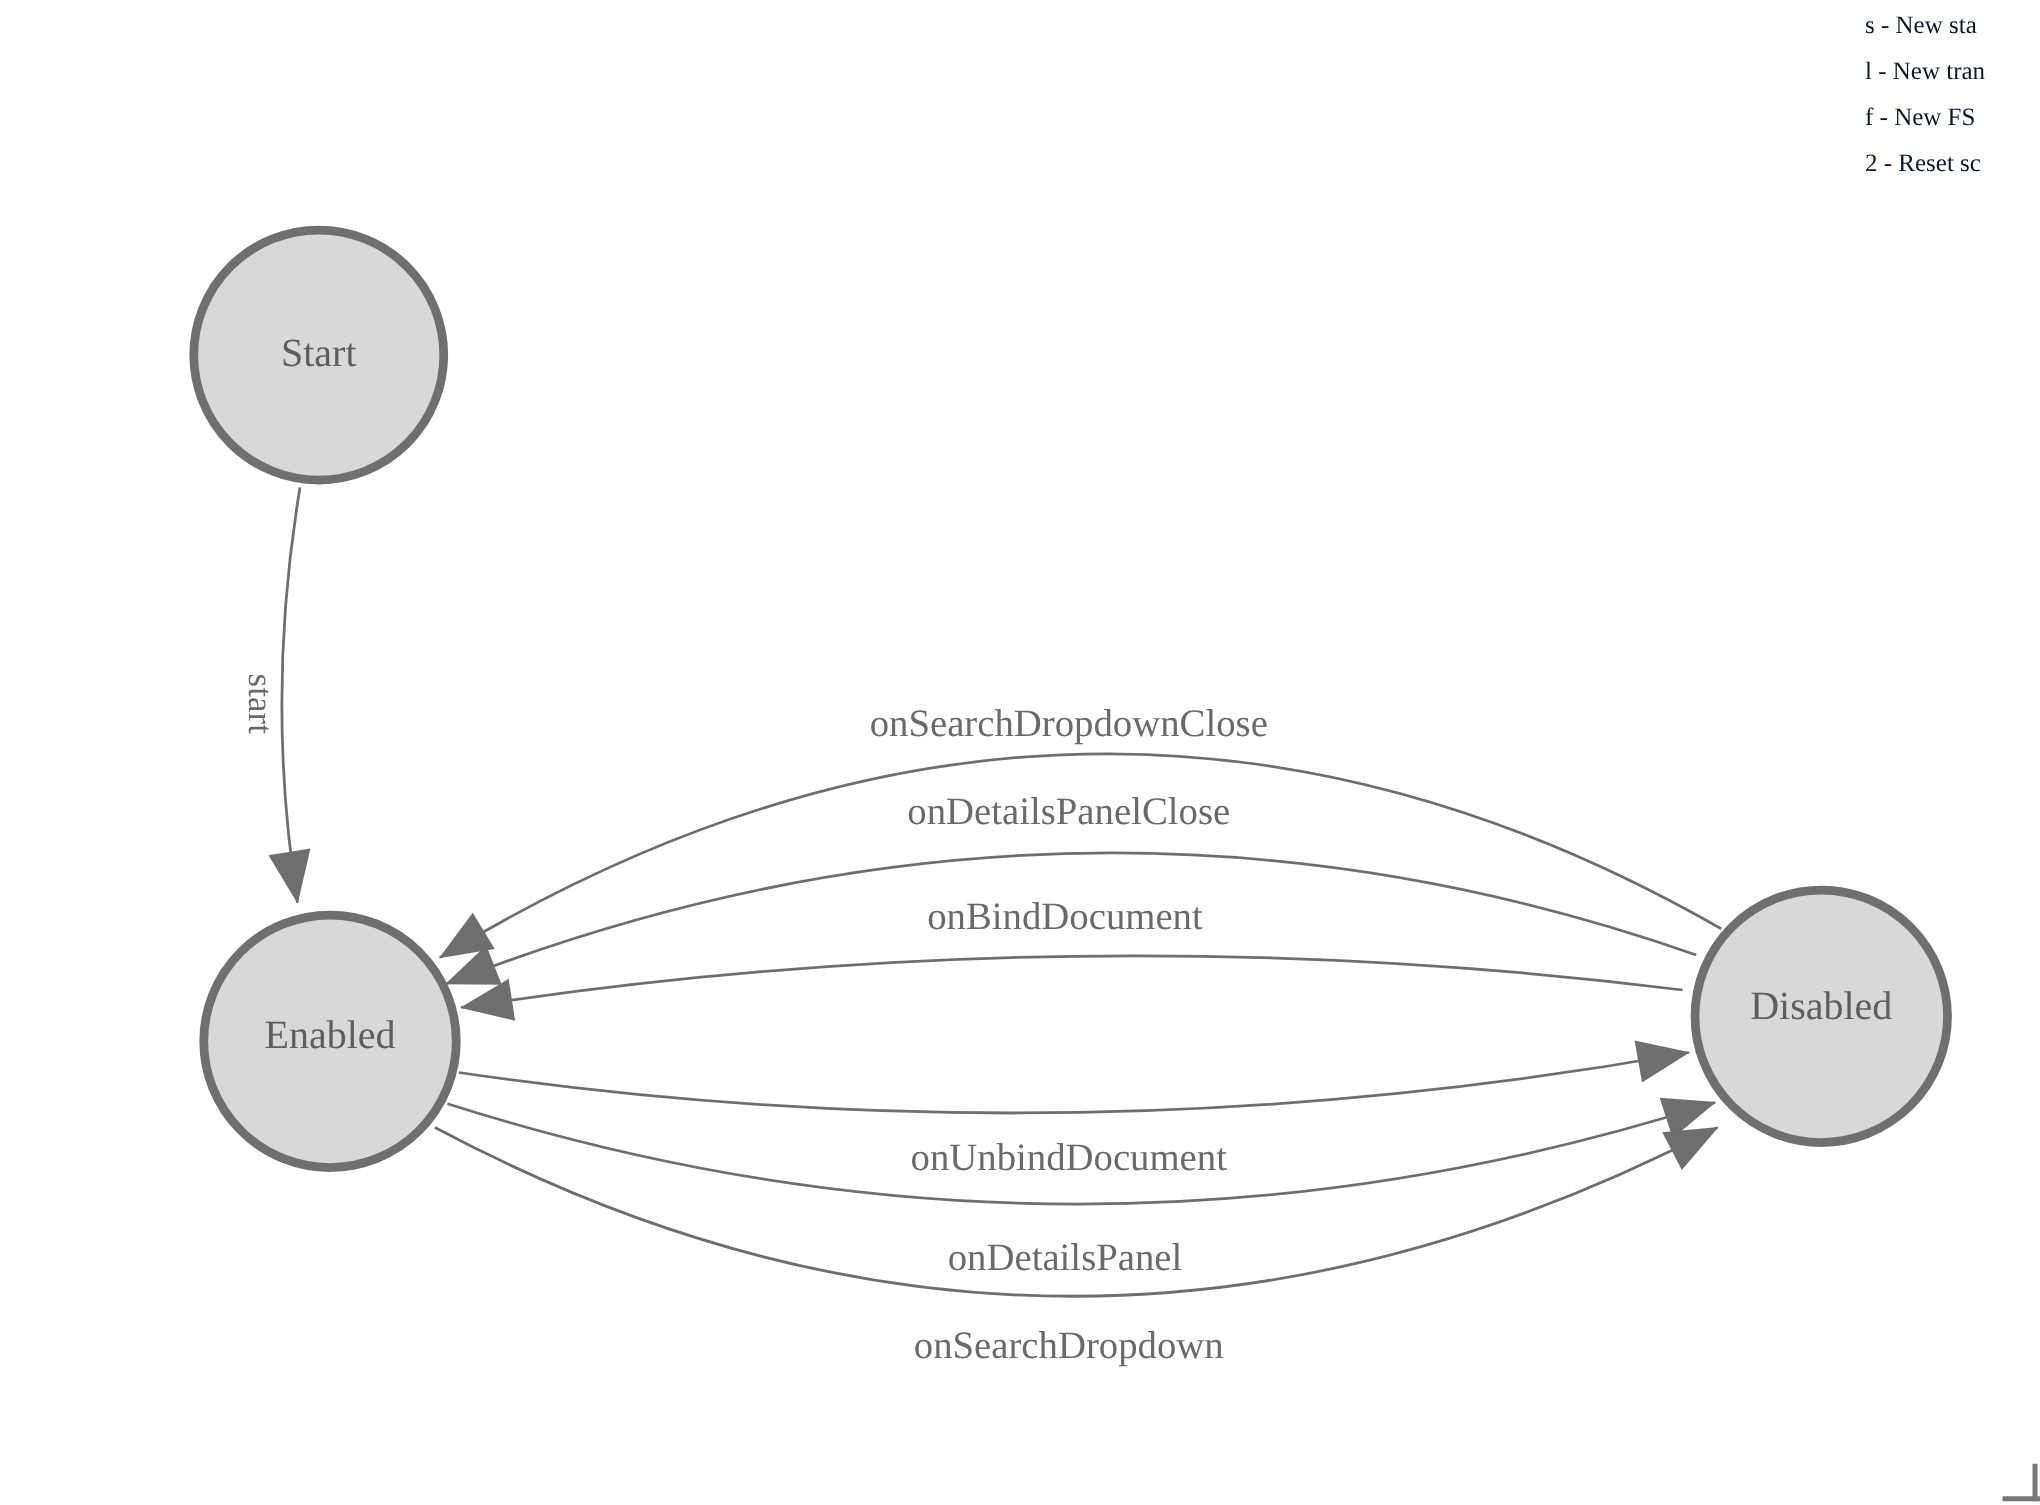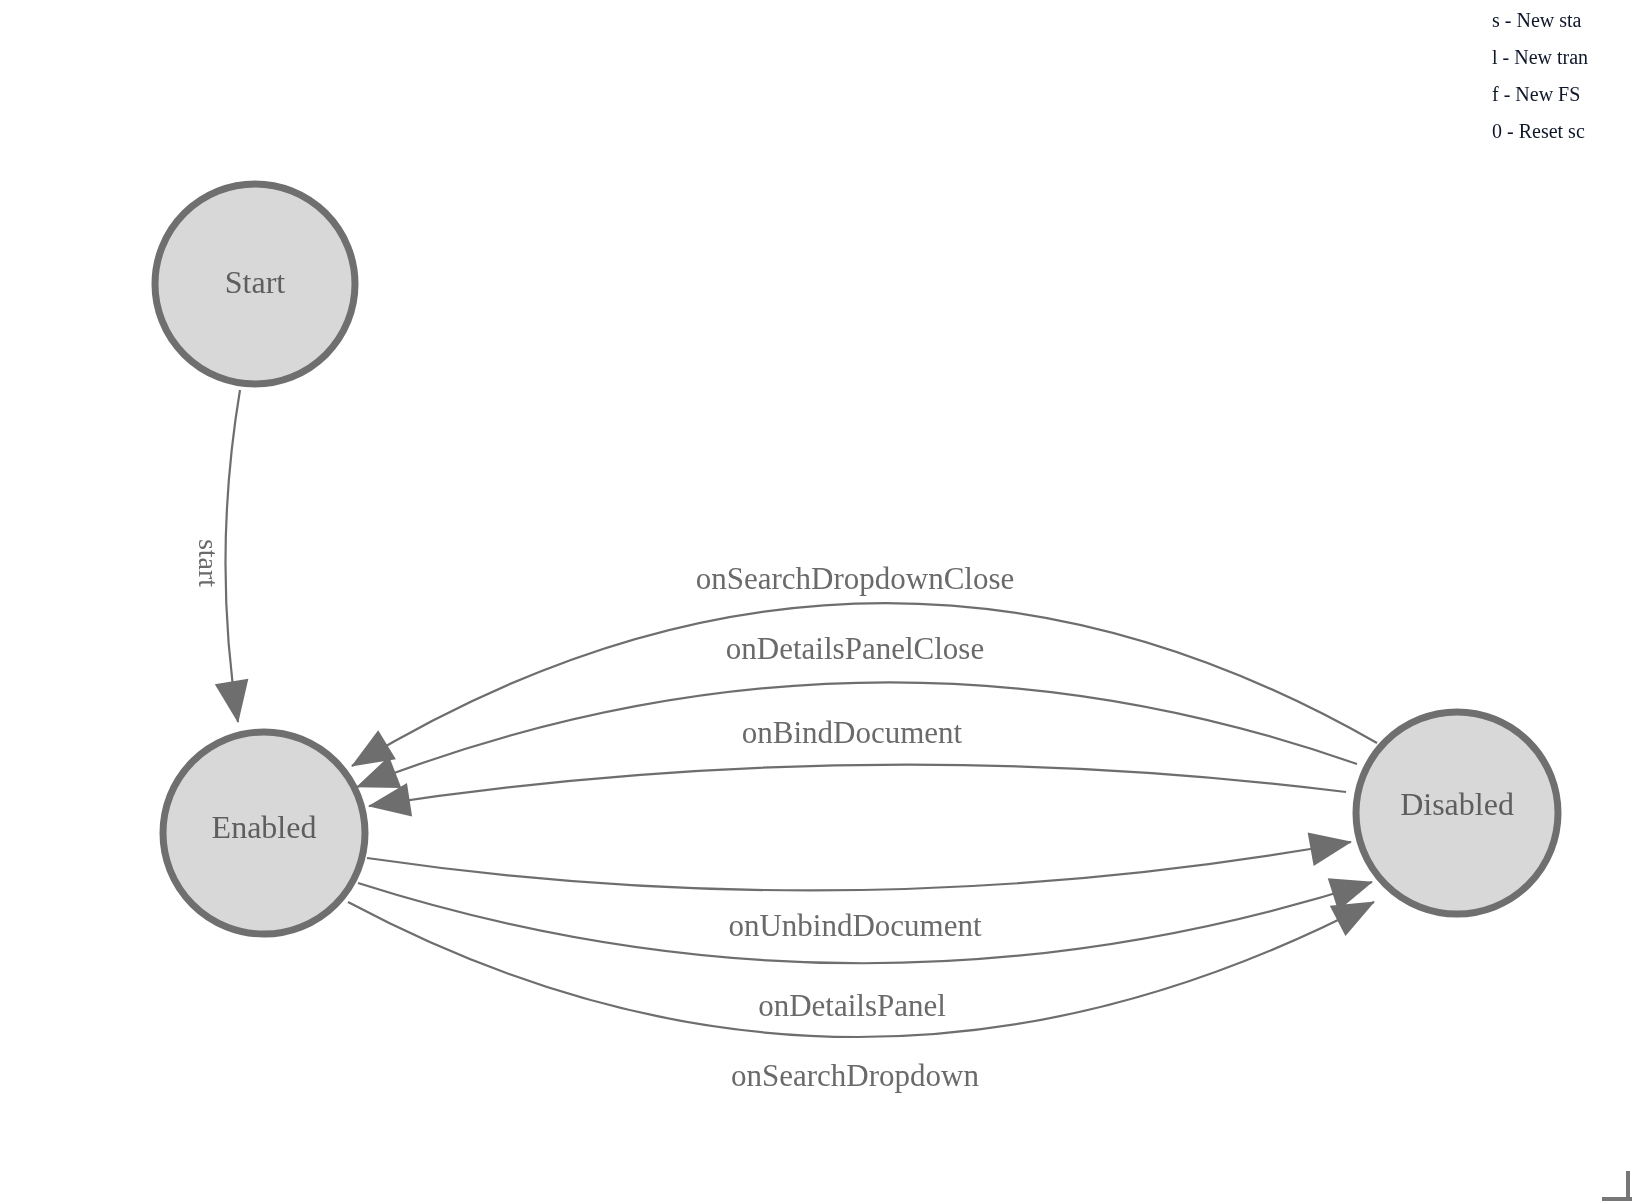--- a/index.html
+++ b/index.html
@@ -91,16 +91,16 @@
     <g class="corner-mark">
       <rect x="1626" y="1171" width="4" height="30"></rect>
       <rect x="1602" y="1197" width="30" height="4"></rect>
     </g>
   </svg>
 
   <div class="legend">
     <div>s - New sta</div>
     <div>l - New tran</div>
     <div>f - New FS</div>
-    <div>0 - Reset sc</div>
+    <div>2 - Reset sc</div>
   </div>
 
 </div>
 
 </body></html>

